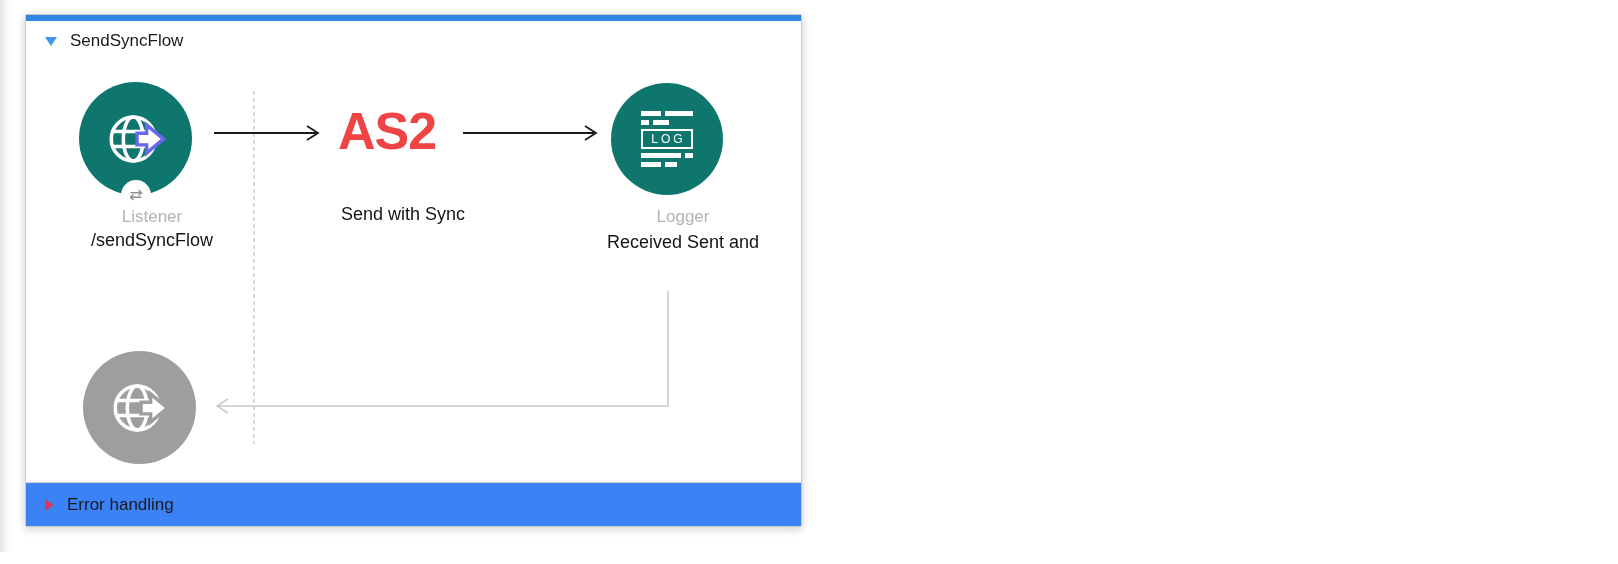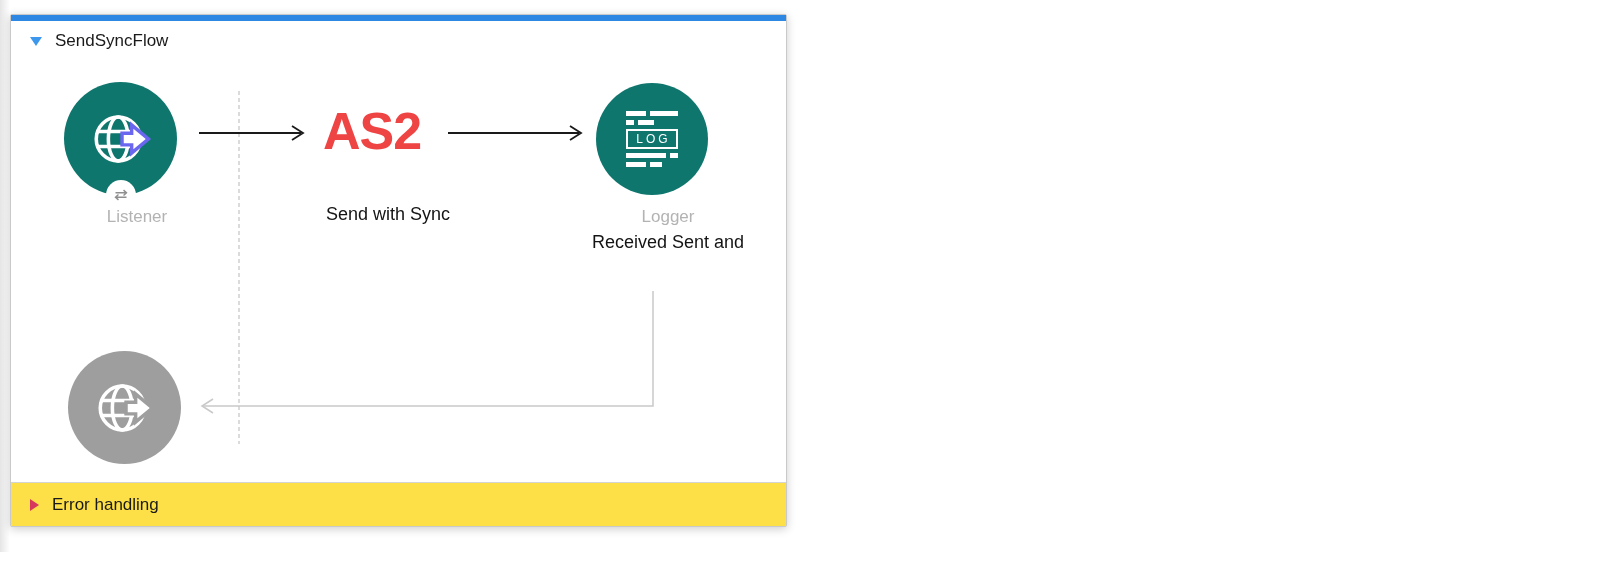--- a/index.html
+++ b/index.html
@@ -1,21 +1,21 @@
 <!DOCTYPE html>
 <html><head>
 <meta charset="utf-8">
 <style>
   * { margin:0; padding:0; box-sizing:border-box; }
   html,body { background:#ffffff; font-family:"Liberation Sans","DejaVu Sans",sans-serif; }
   .stage { position:relative; width:1618px; height:564px; background:#ffffff; overflow:hidden; }
   .edge-shadow { position:absolute; left:0; top:0; width:10px; height:552px;
     background:linear-gradient(to right, rgba(0,0,0,0.10), rgba(0,0,0,0)); }
 
-  .panel { position:absolute; left:10px; top:14px; width:777px; height:513px;
+  .panel { position:absolute; left:25px; top:14px; width:777px; height:513px;
     background:#ffffff; border:1px solid #c9c9c9; border-radius:2px;
     box-shadow:0 2px 10px rgba(0,0,0,0.20); }
   .topbar { position:absolute; left:0; top:0; right:0; height:6px; background:#2e87e2; }
 
   .flow-header { position:absolute; left:19px; top:16px; height:20px;
     display:flex; align-items:center; gap:13px; cursor:default; }
   .tri-down { width:0; height:0; border-left:6px solid transparent;
     border-right:6px solid transparent; border-top:9px solid #3d97ec; }
   .tri-right { width:0; height:0; border-top:6px solid transparent;
     border-bottom:6px solid transparent; border-left:9px solid #d6395c; }
@@ -51,21 +51,21 @@
     display:flex; align-items:center; justify-content:center;
     color:#ffffff; font-size:12px; letter-spacing:3px; padding-left:3px; }
 
   .lbl { position:absolute; text-align:center; font-size:18px; color:#141414; line-height:27px;margin-left:16px; }
   .lbl.muted { font-size:17px; color:#b3b3b3; }
   .as2-title { position:absolute; left:291px; top:88px; width:140px; text-align:center;
     font-size:52px; font-weight:700; letter-spacing:-1px; color:#ef4444; line-height:56px; }
 
   .error-row { position:absolute; left:0; right:0; bottom:0; height:44px;
     border-top:1px solid #d4d4d4; display:flex; align-items:center;
-    gap:13px; padding-left:19px; background:#fde047; }
+    gap:13px; padding-left:19px; background:#3b82f6; }
   .error-row span.txt { font-size:17px; color:#1a1a1a; }
 </style>
 </head>
 <body>
 
 <div class="stage">
   <div class="edge-shadow"></div>
 
   <div class="panel">
     <div class="topbar"></div>
@@ -102,20 +102,21 @@
         <polygon class="globe-arrow" points="26,21 33,21 33,16.5 42,24 33,31.5 33,27 26,27"></polygon>
       </svg>
       <div class="badge">
         <svg viewBox="0 0 28 28">
           <path class="stroke" d="M7 11.2 H20.2 M17.2 7.8 L21 11.2 L17.2 14.6"></path>
           <path class="stroke" d="M21 16.8 H7.8 M10.8 13.4 L7 16.8 L10.8 20.2"></path>
         </svg>
       </div>
     </div>
     <div class="lbl muted" style="left:0px; top:188px; width:220px;">Listener</div>
+    <div class="lbl" style="left:0px; top:212px; width:220px;">/sendSyncFlow</div>
 
     <div class="as2-title">AS2</div>
     <div class="lbl" style="left:261px; top:186px; width:200px;">
       <div>Send with Sync</div>
     </div>
 
     <div class="node purple" style="left:585px; top:68px; width:112px; height:112px;">
       <div class="log-icon">
         <div class="row">
             <i style="width:20px"></i>

